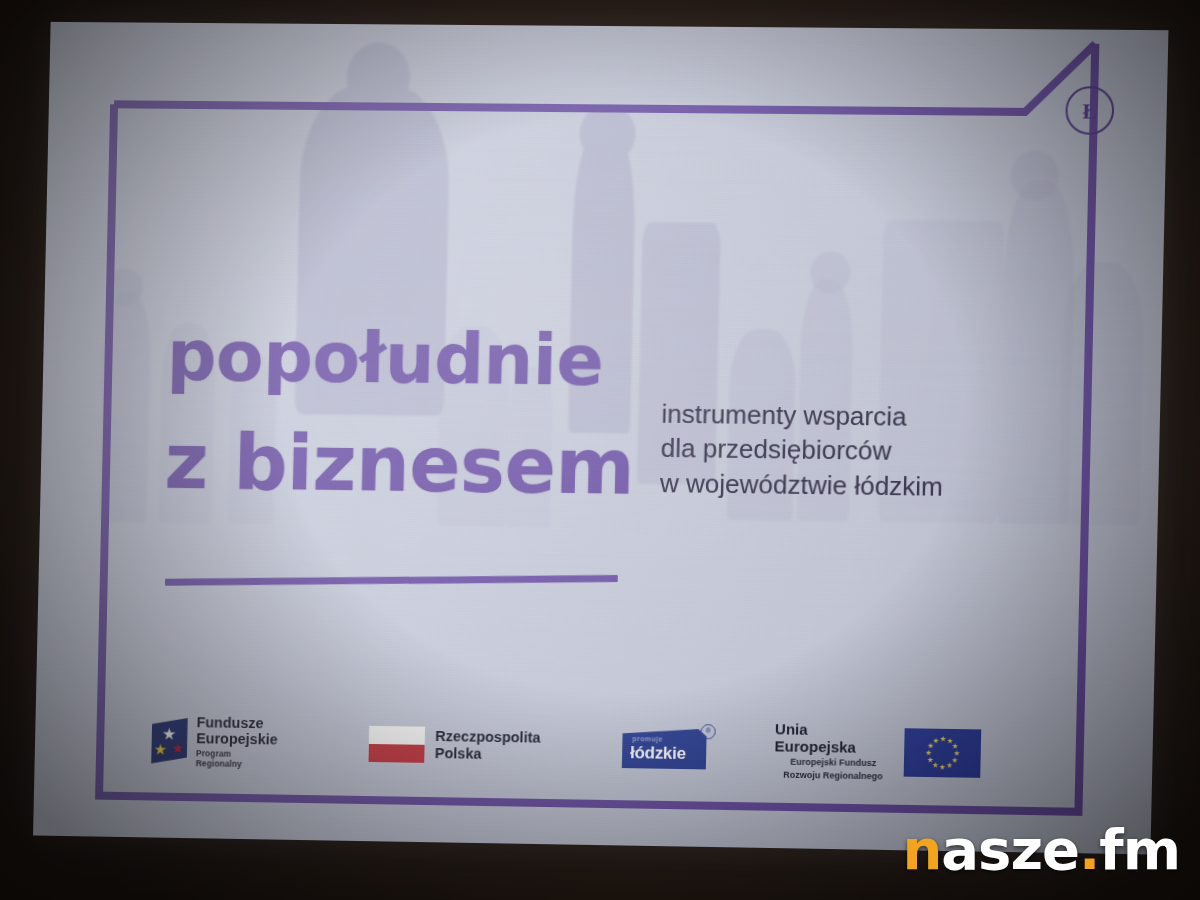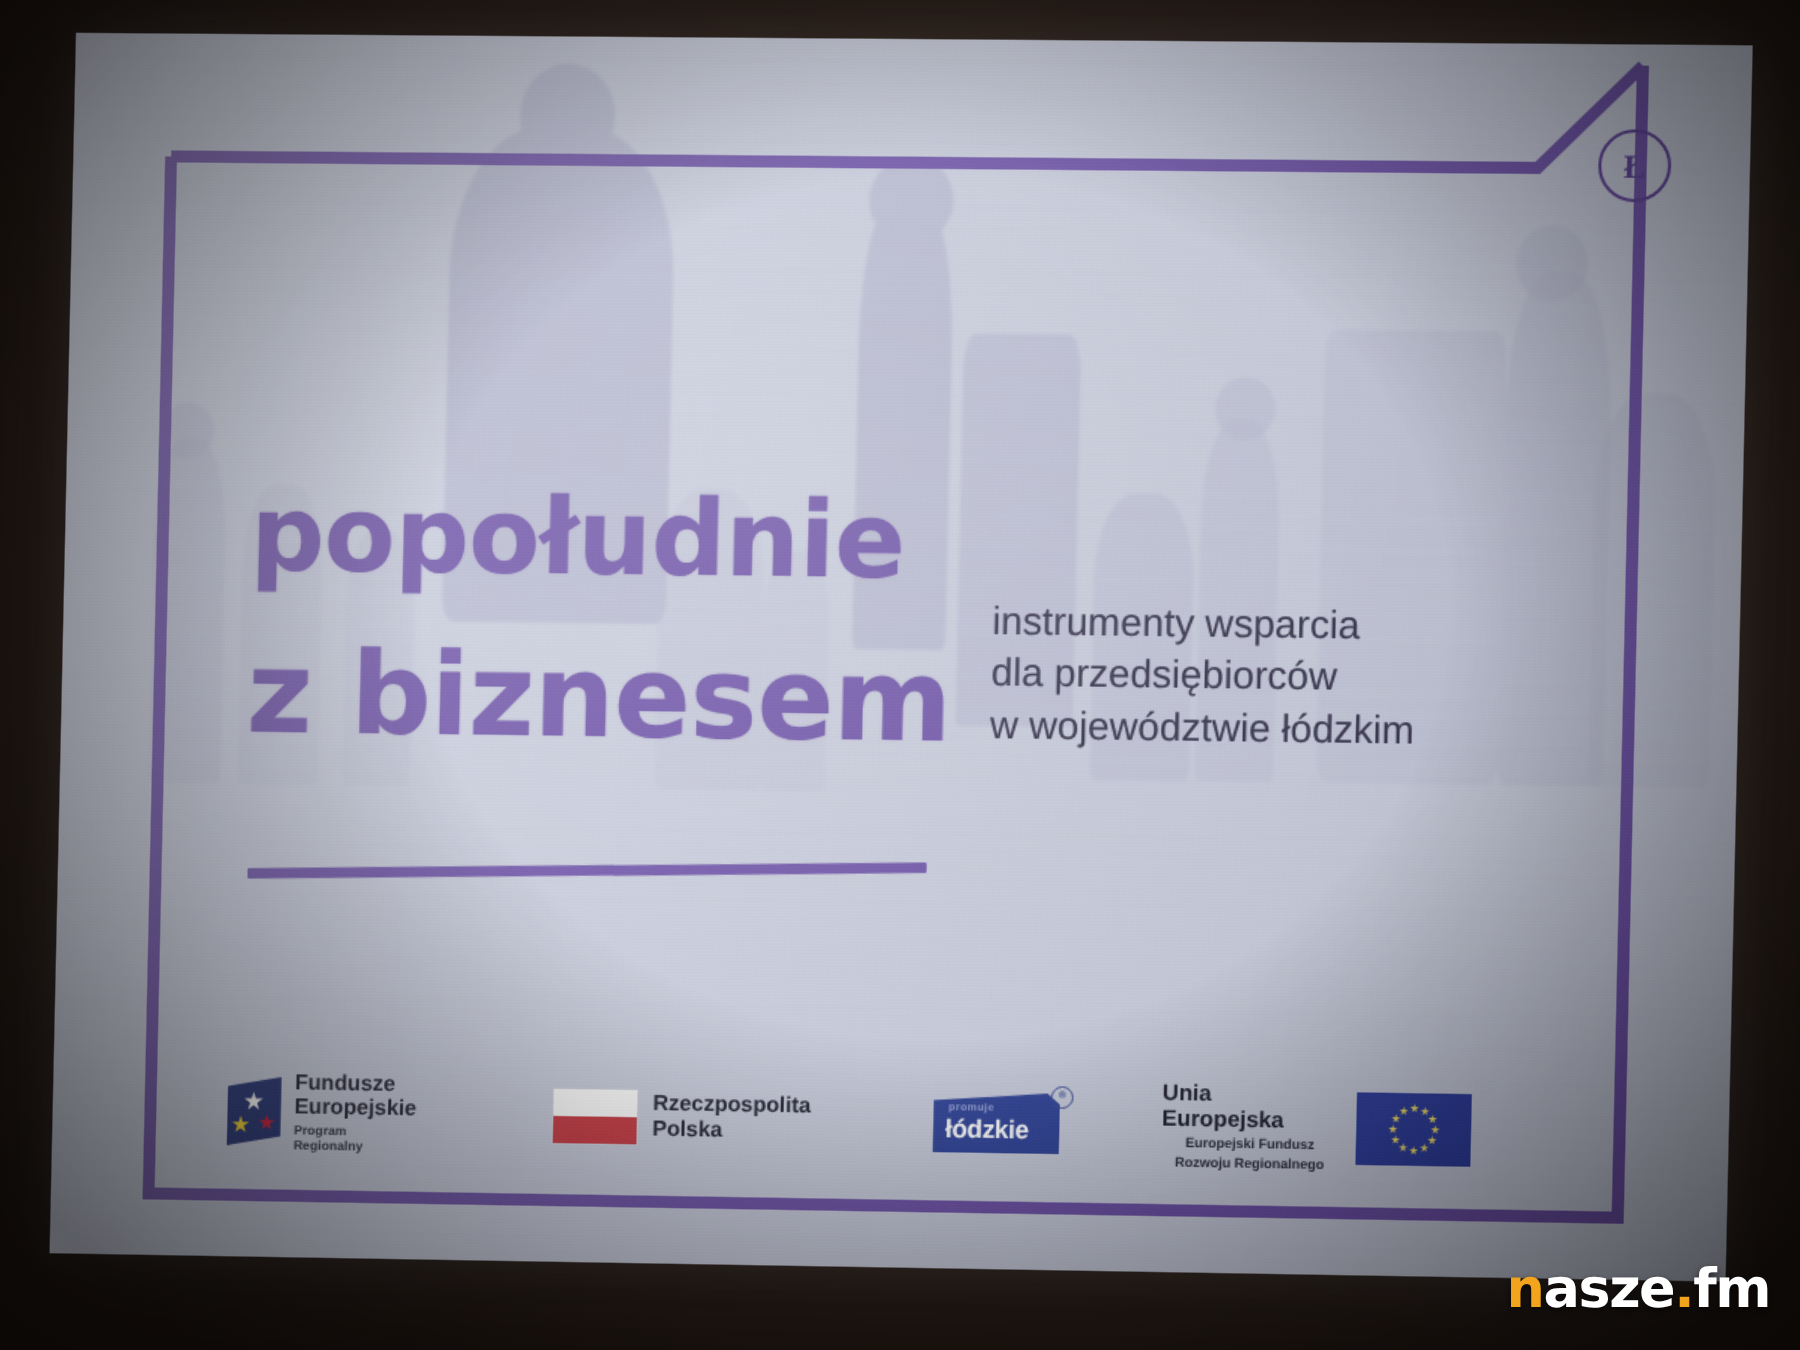--- a/index.html
+++ b/index.html
@@ -105,21 +105,21 @@
 
   .ue-txt{color:#1c1c2e;text-align:left;margin-right:12px;}
   .ue-t1{font-size:15px;font-weight:700;}
   .ue-t2{font-size:9px;font-weight:700;line-height:1.2;margin-top:2px;color:#2a2a3c;text-align:center;}
   .ue-flag{position:relative;width:76px;height:48px;background:#2d3d9e;}
   .ue-star{position:absolute;width:6px;height:6px;background:#f2df6a;
       clip-path:polygon(50% 0,61% 35%,98% 35%,68% 57%,79% 92%,50% 70%,21% 92%,32% 57%,2% 35%,39% 35%);}
 
   
   .watermark{position:absolute;z-index:70;right:20px;bottom:22px;
-     font-family:"DejaVu Sans",sans-serif;font-weight:700;font-size:36px;line-height:1;
+     font-family:"DejaVu Sans",sans-serif;font-weight:700;font-size:56px;line-height:1;
      color:#ffffff;letter-spacing:-1px;text-shadow:0 2px 5px rgba(0,0,0,.6);margin-top:40px;}
   .watermark .accent{color:#f2a51c;}
 </style>
 </head>
 <body>
 
 <div id="photo">
 
   <div id="slide-wrap">
     <div id="slide">

